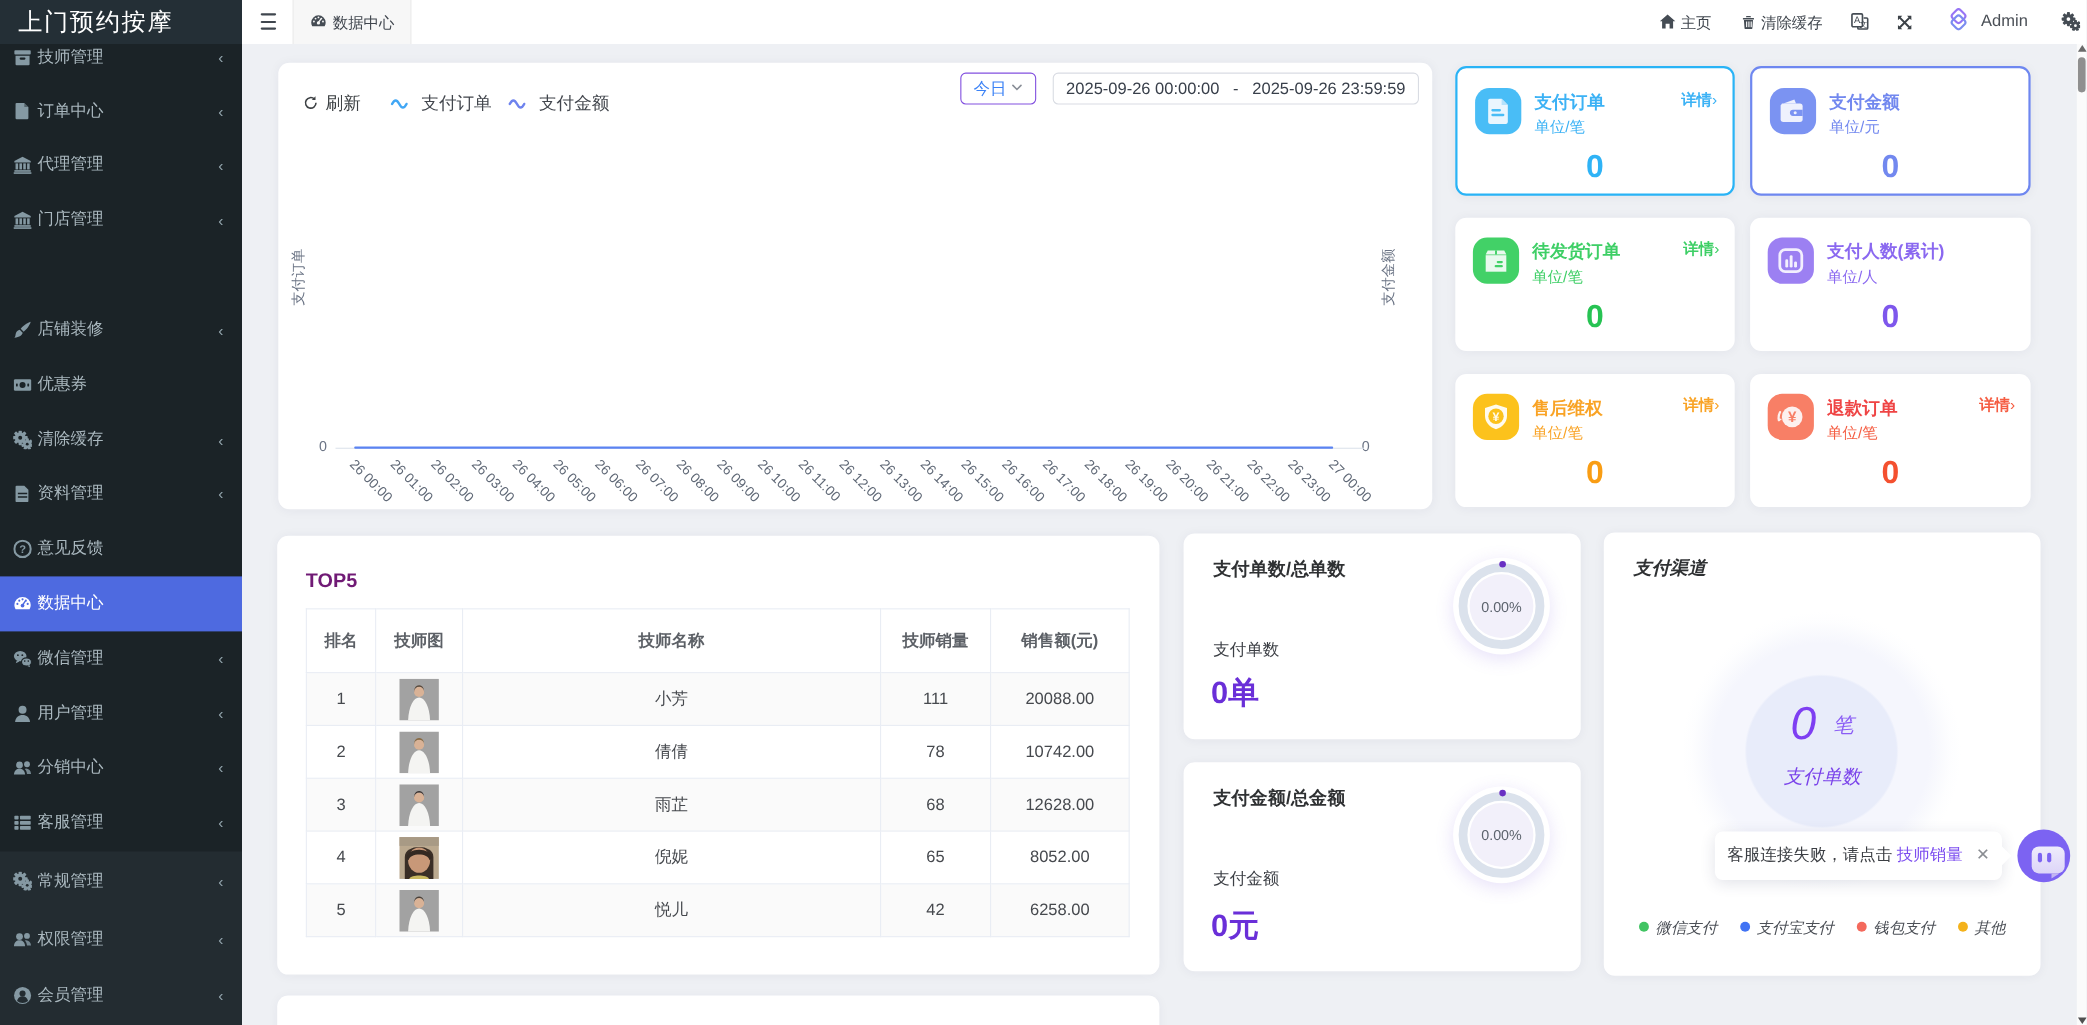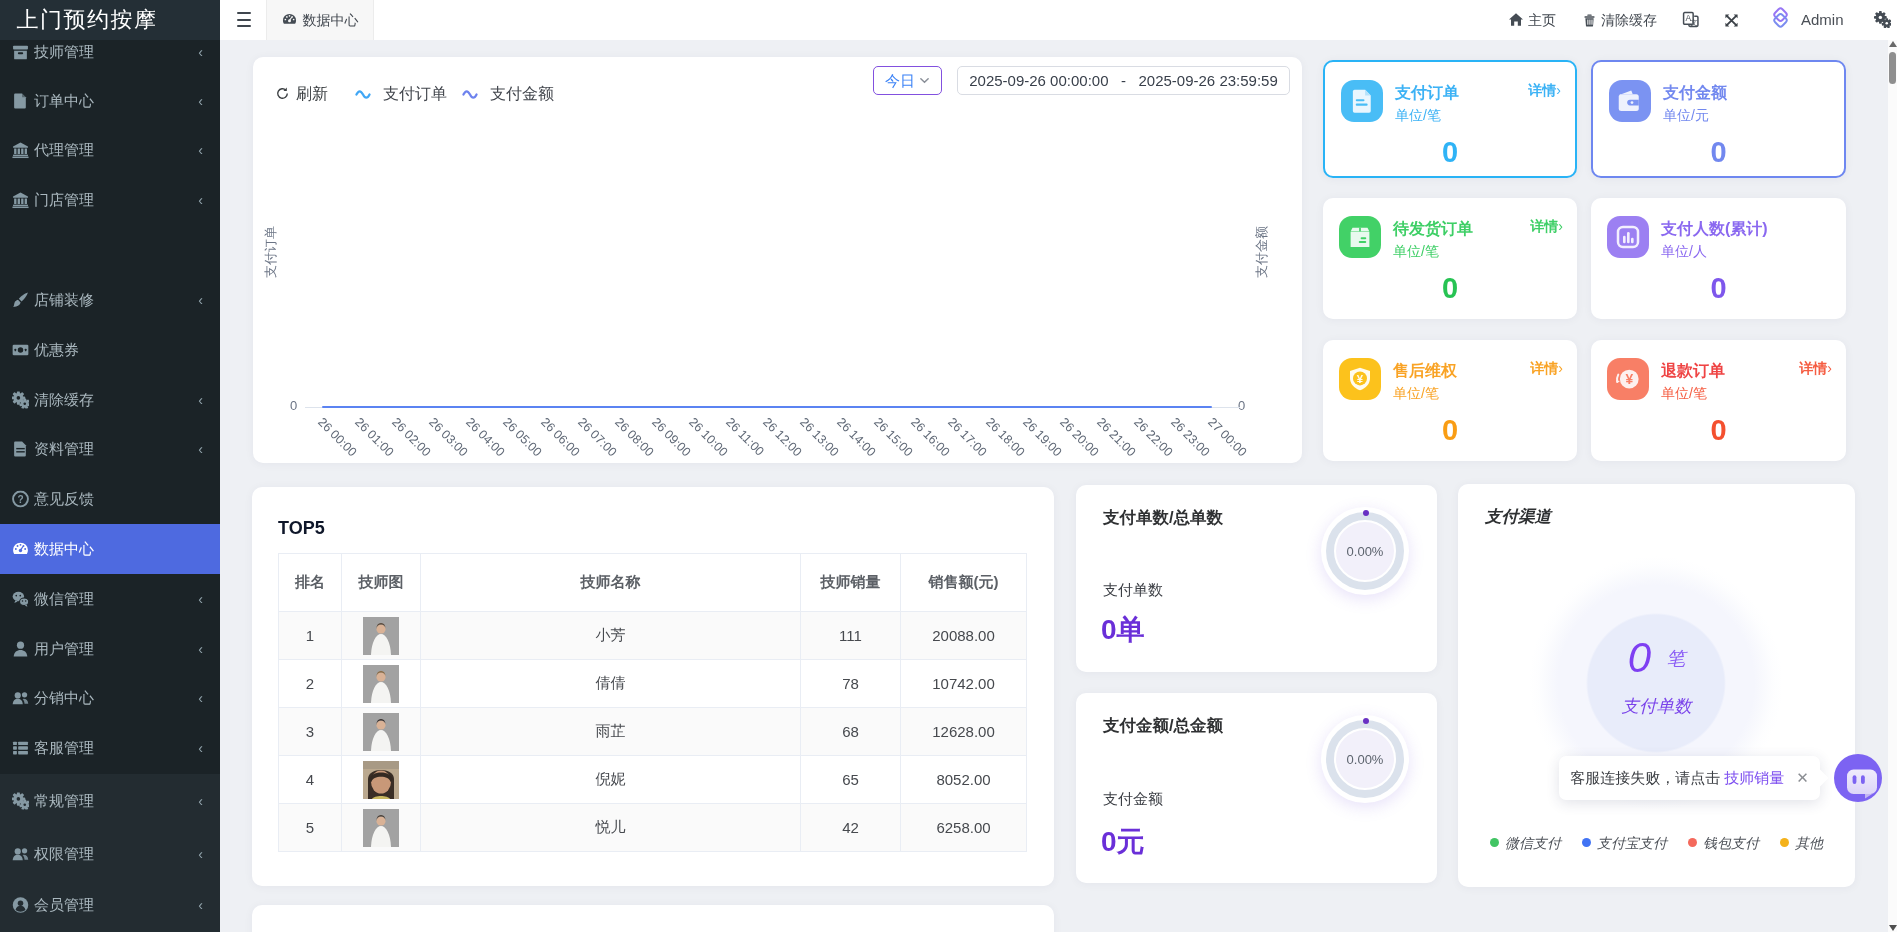--- a/index.html
+++ b/index.html
@@ -43,21 +43,21 @@
   color:#3b82f6;font-size:15px;text-align:center;line-height:27px;}
 #daterange{position:absolute;left:704px;top:9px;width:333px;height:29px;border:1px solid #d9dce3;border-radius:5px;background:#fff;
   color:#383f4a;font-size:15px;text-align:center;line-height:27px;}
 .ylab{position:absolute;font-size:13px;color:#6b7485;transform:rotate(-90deg);transform-origin:center;white-space:nowrap;}
 .zerol{position:absolute;font-size:13px;color:#6b7485;}
 #axline{position:absolute;left:52px;top:350px;width:935px;height:1px;background:#dde3ec;}
 #blueline{position:absolute;left:69px;top:349px;width:890px;height:2px;background:#5b83f2;border-radius:1px;}
 .xl{position:absolute;top:358px;font-size:12.5px;color:#5f6876;transform:rotate(45deg);transform-origin:0 0;white-space:nowrap;}
 
 #top5 table{border-collapse:collapse;position:absolute;left:26px;top:66px;}
-#top5 .tt{position:absolute;left:26px;top:31px;font-size:18px;font-weight:700;color:#0f172a;}
+#top5 .tt{position:absolute;left:26px;top:31px;font-size:18px;font-weight:700;color:#701a75;}
 #top5 th{border:1px solid #e9edf4;font-size:15px;color:#5c6066;font-weight:700;height:58px;background:#fff;}
 #top5 td{border:1px solid #e9edf4;font-size:15px;color:#46494e;text-align:center;height:48px;}
 #top5 tr.odd td{background:#fafafa;}
 
 .gtitle{position:absolute;left:27px;top:22px;font-size:16.5px;font-weight:700;color:#2f3133;}
 .glab{position:absolute;left:27px;font-size:15px;color:#3c3f45;}
 .gnum{position:absolute;left:25px;font-size:28px;font-weight:700;color:#6a2fd8;}
 .gauge{position:absolute;width:88px;height:88px;border-radius:50%;}
 
 #chan .leg2{position:absolute;bottom:34px;left:0;width:100%;text-align:center;font-size:14px;color:#4c5057;}

